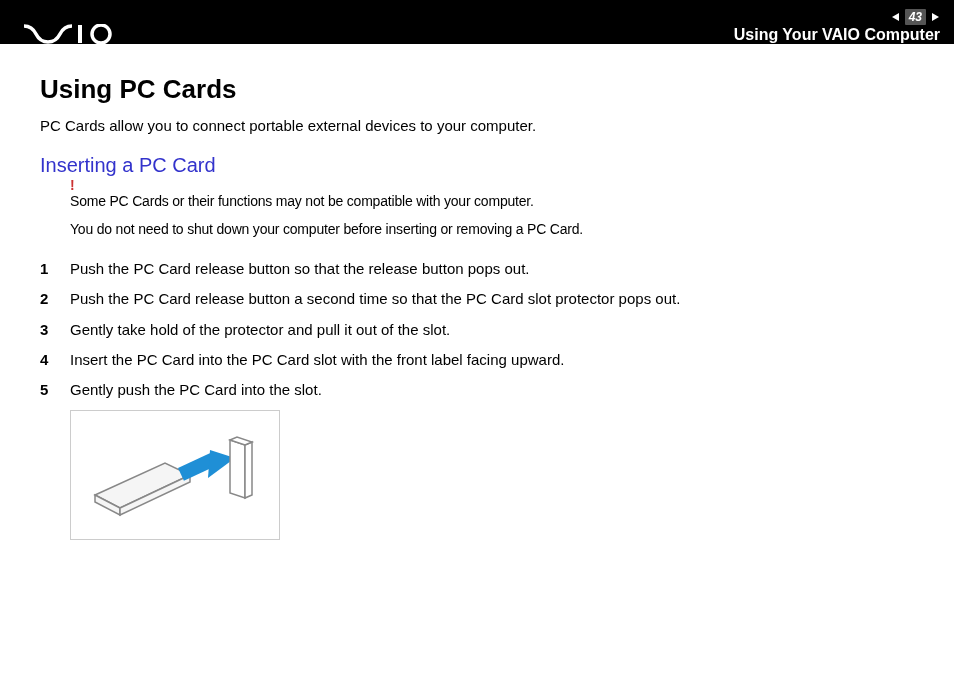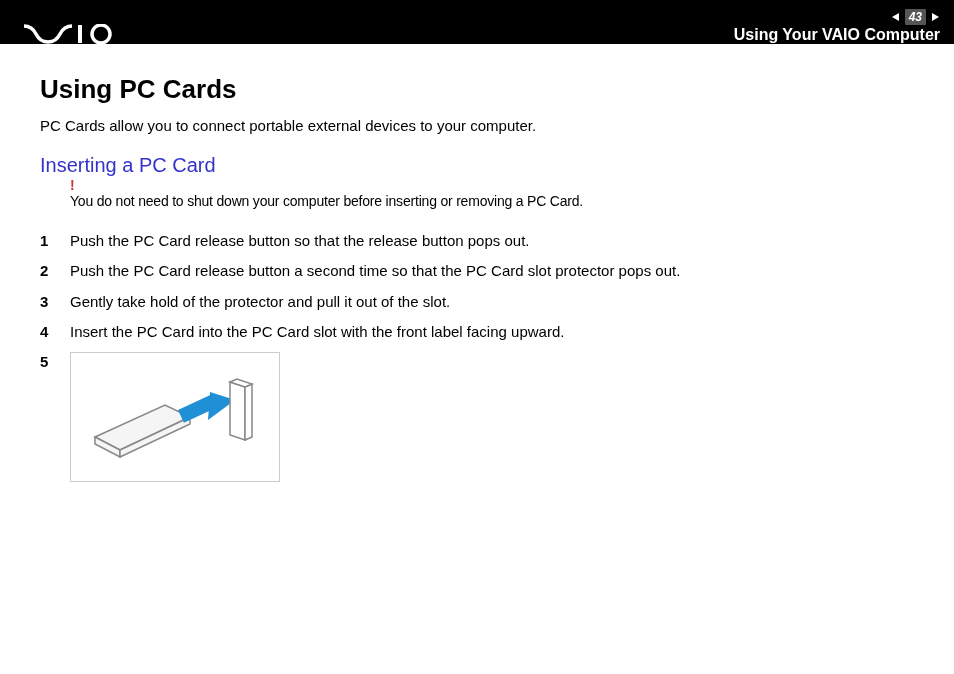--- a/index.html
+++ b/index.html
@@ -157,30 +157,32 @@
   </div>
 </div>
 
 <div class="content">
   <h1 class="h1">Using PC Cards</h1>
   <p class="intro">PC Cards allow you to connect portable external devices to your computer.</p>
   <h2 class="h2">Inserting a PC Card</h2>
 
   <div class="warning-block">
     <div class="warning-mark">!</div>
+    <p class="warning-text">Some PC Cards or their functions may not be compatible with your computer.</p>
     <p class="warning-text">You do not need to shut down your computer before inserting or removing a PC Card.</p>
   </div>
 
 
   <ol class="steps">
     <li>Push the PC Card release button so that the release button pops out.</li>
     <li>Push the PC Card release button a second time so that the PC Card slot protector pops out.</li>
     <li>Gently take hold of the protector and pull it out of the slot.</li>
     <li>Insert the PC Card into the PC Card slot with the front label facing upward.</li>
     <li>
+      <span class="step-extra">Gently push the PC Card into the slot.</span>
     </li>
   </ol>
 
   <div class="illustration">
     <svg width="190" height="110" viewBox="0 0 190 110">
 
       <g stroke="#888" stroke-width="1.5" fill="#f5f5f5">
         <polygon points="15,75 85,43 110,55 40,88"></polygon>
         <polygon points="15,75 40,88 40,95 15,82"></polygon>
         <polygon points="40,88 110,55 110,62 40,95"></polygon>

